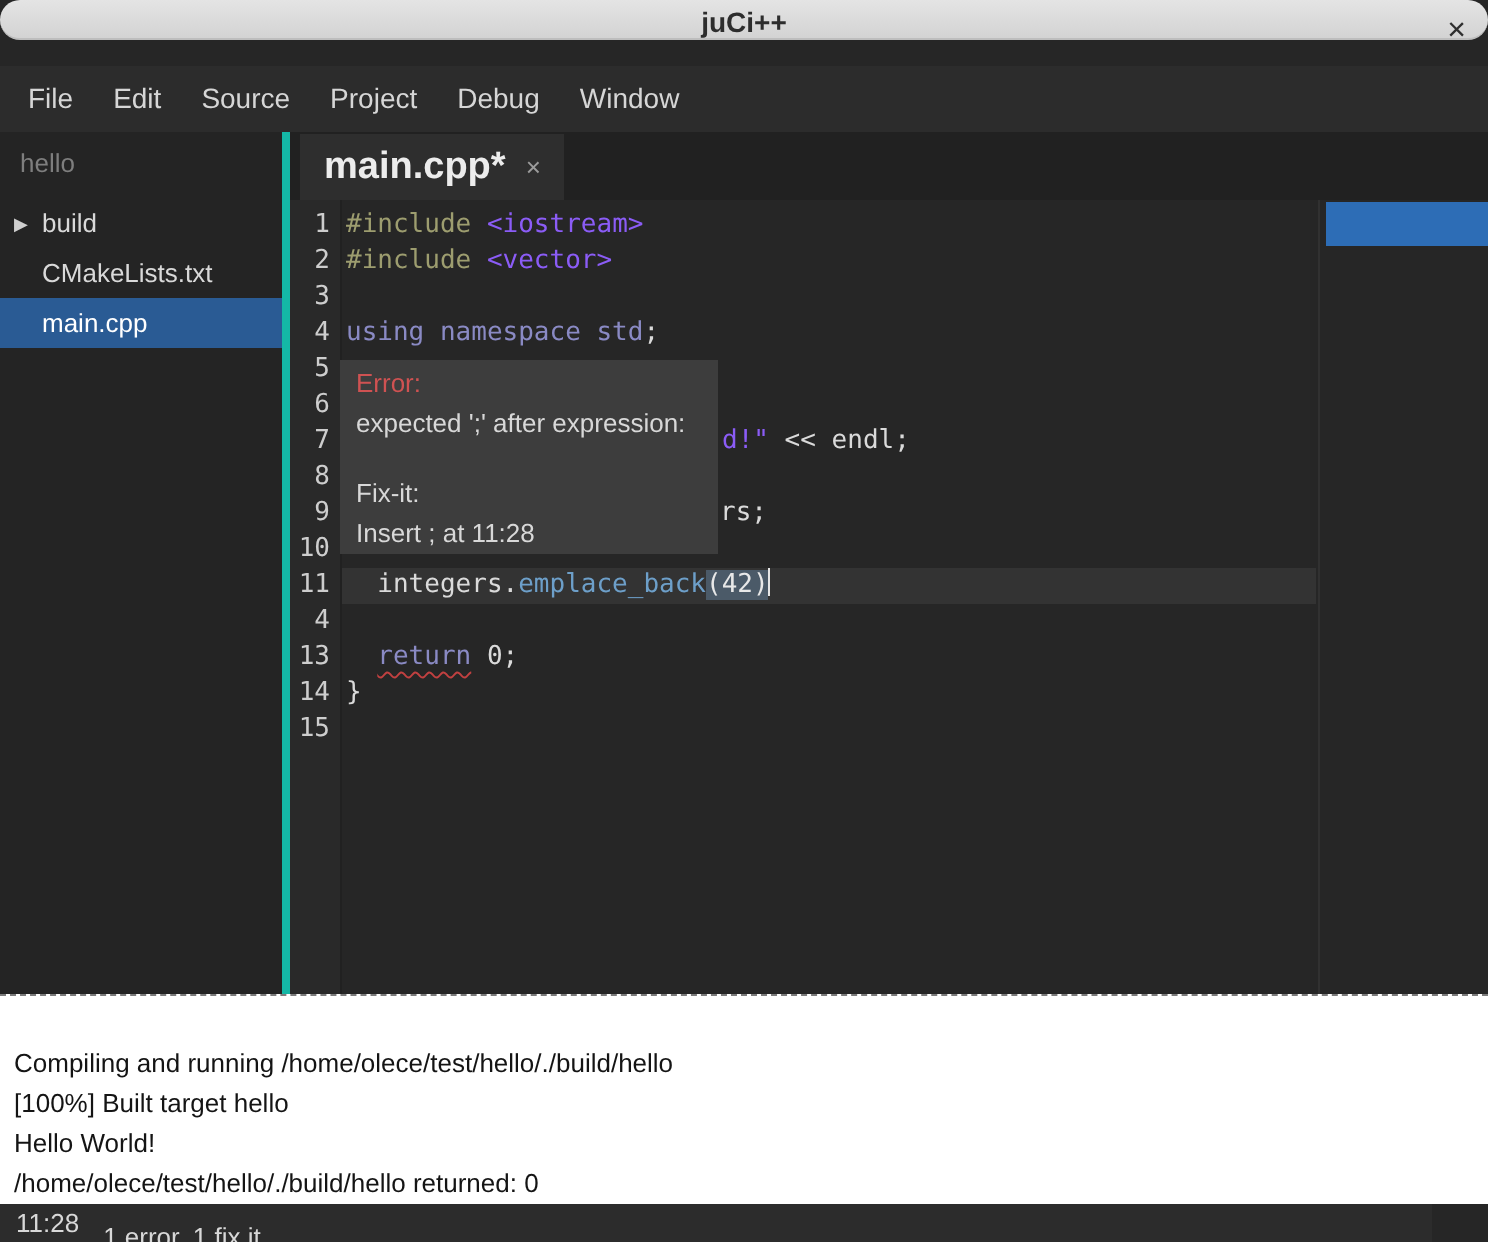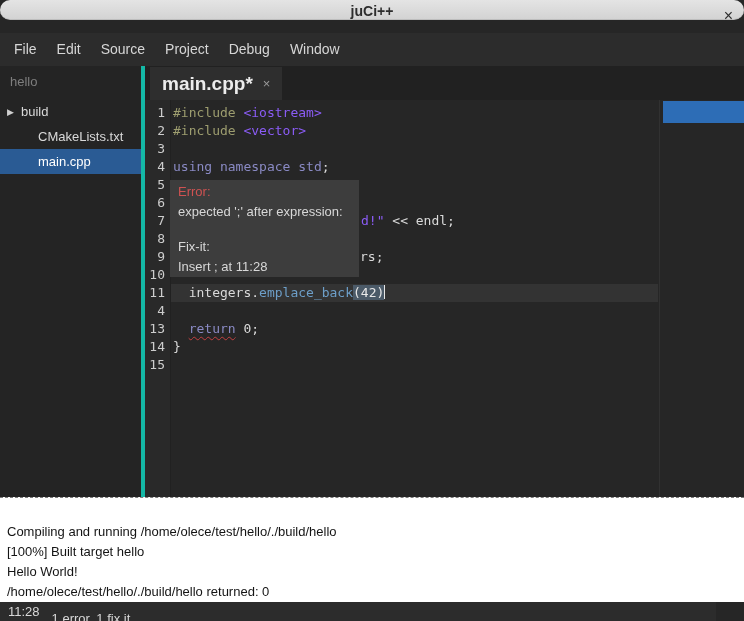--- a/index.html
+++ b/index.html
@@ -21,21 +21,21 @@
   .menubar { position:absolute; top:33px; left:0; width:744px; height:33px;
     background:#2c2c2c; display:flex; align-items:center; padding-left:4px; }
   .menu-item { color:#d6d6d6; font-size:14px; padding:0 10px; line-height:33px; }
 
   
   .sidebar { position:absolute; top:66px; left:0; width:145px; height:431px;
     background:#242424; border-right:4px solid #14b8a6; }
   .project-label { color:#7e7e7e; font-size:13px; padding:8px 10px 10px; }
   .tree-row { height:25px; display:flex; align-items:center; color:#d9d9d9; font-size:13px; }
   .tree-row .expander { width:14px; margin-left:7px; font-size:9px; color:#cfcfcf; }
-  .tree-row.file { padding-left:38px; }
+  .tree-row.file { padding-left:21px; }
   .tree-row.selected { background:#2a5b94; color:#ffffff; }
 
   
   .editor-region { position:absolute; top:66px; left:145px; width:599px; height:431px; }
   .tabbar { height:34px; background:#212121; display:flex; align-items:stretch; padding-left:5px; }
   .tab { background:#2e2e2e; display:flex; align-items:center; padding:0 12px; margin-top:1px; }
   .tab-label { color:#ececec; font-weight:bold; font-size:19px; }
   .tab-close { color:#9b9b9b; font-size:13px; margin-left:10px; }
 
   .editor { position:absolute; top:34px; left:0; width:599px; height:397px;

